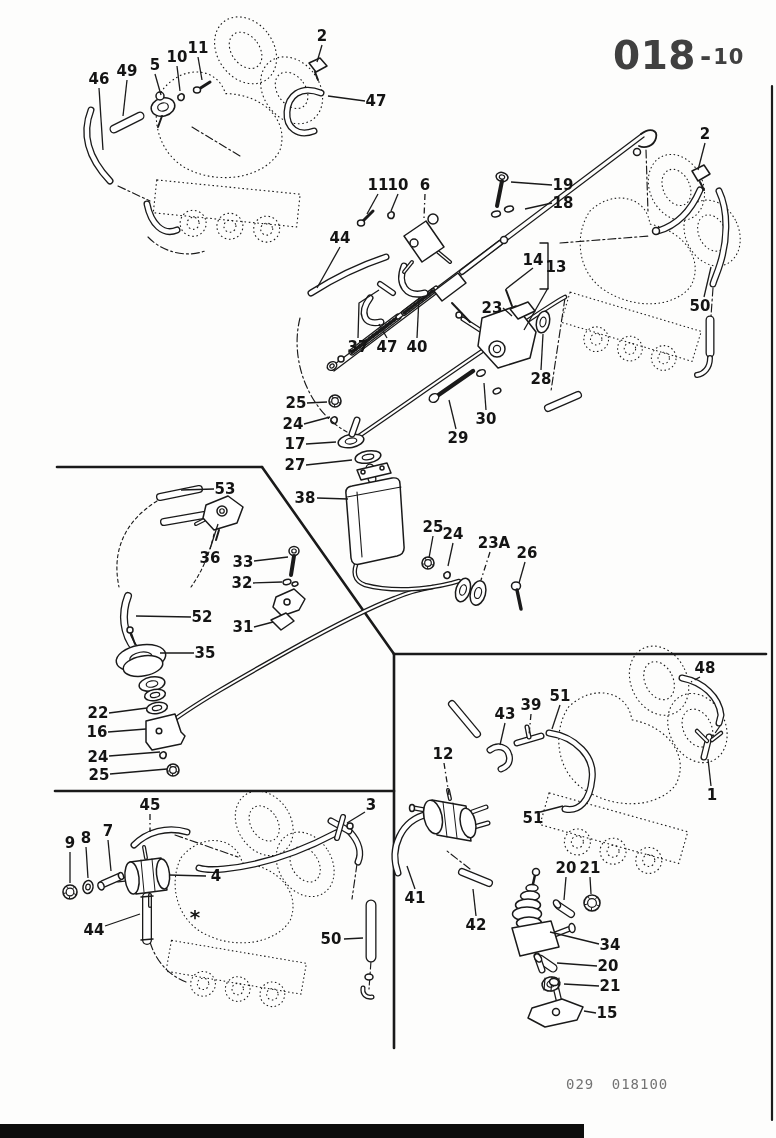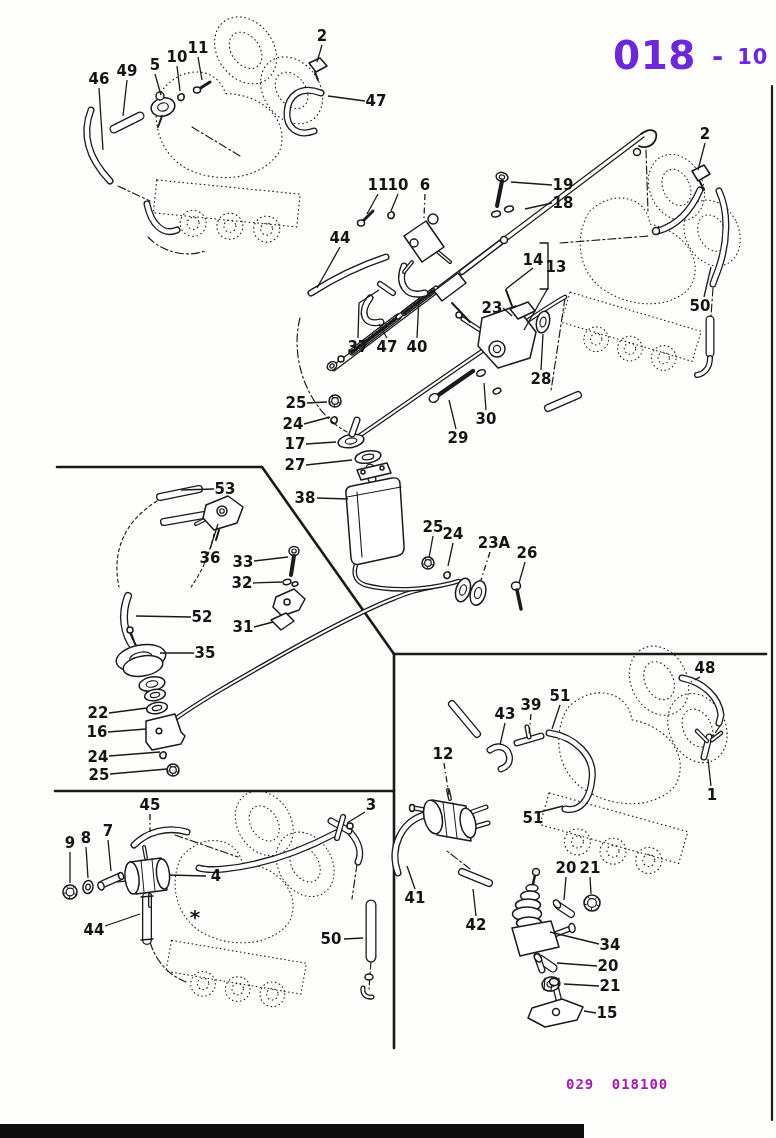--- a/index.html
+++ b/index.html
@@ -1,25 +1,25 @@
 <!DOCTYPE html>
 <html><head>
 <meta charset="utf-8">
 <style>
   html,body{margin:0;padding:0;background:#e8e8e8;}
   .sheet{position:relative;width:776px;height:1138px;background:#fdfdfc;overflow:hidden;
          font-family:"DejaVu Sans",sans-serif;}
   .sheet svg{position:absolute;left:0;top:0;}
   .title{position:absolute;left:613px;top:36px;display:flex;align-items:flex-start;
-         color:#6d28d9;font-weight:bold;line-height:1;gap:12px;}
+         color:#404040;font-weight:bold;line-height:1;}
   .t-main{font-size:39px;letter-spacing:0.5px;}
   .t-dash{font-size:27px;margin:7px 2px 0 4px;}
   .t-sub{font-size:21px;margin-top:11px;letter-spacing:1px;}
-  .footer{position:absolute;left:566px;top:1076px;color:#a21caf;
-          font-family:"DejaVu Sans Mono",monospace;font-size:14px;font-weight:bold;
+  .footer{position:absolute;left:566px;top:1076px;color:#737373;
+          font-family:"DejaVu Sans Mono",monospace;font-size:14px;font-weight:normal;
           letter-spacing:1px;word-spacing:8px;}
   text.callout{font-family:"DejaVu Sans",sans-serif;font-weight:bold;fill:#141414;}
 </style>
 </head>
 <body>
 
 <div class="sheet">
   <svg id="diagram" width="776" height="1138" viewBox="0 0 776 1138">
       <g transform="translate(240,140) rotate(-8) scale(1)">
         <ellipse stroke="#1a1a1a" stroke-width="1.1" stroke-dasharray="1.6 2.7" fill="none" cx="18" cy="-88" rx="28" ry="36" transform="rotate(-28 18 -88)"></ellipse>

